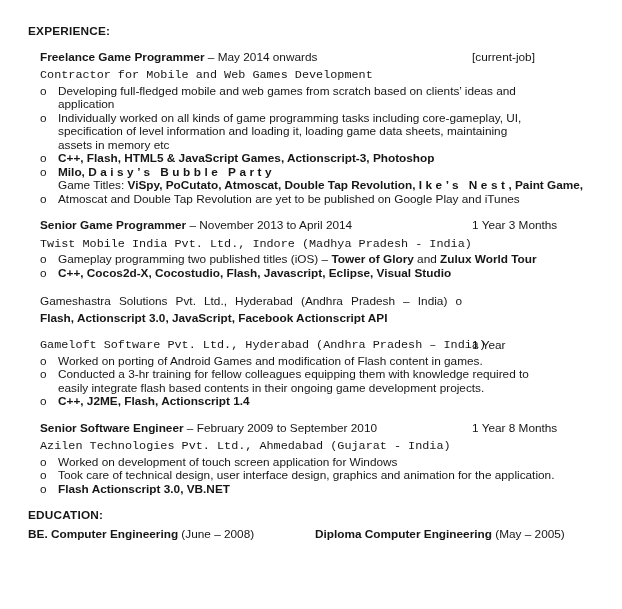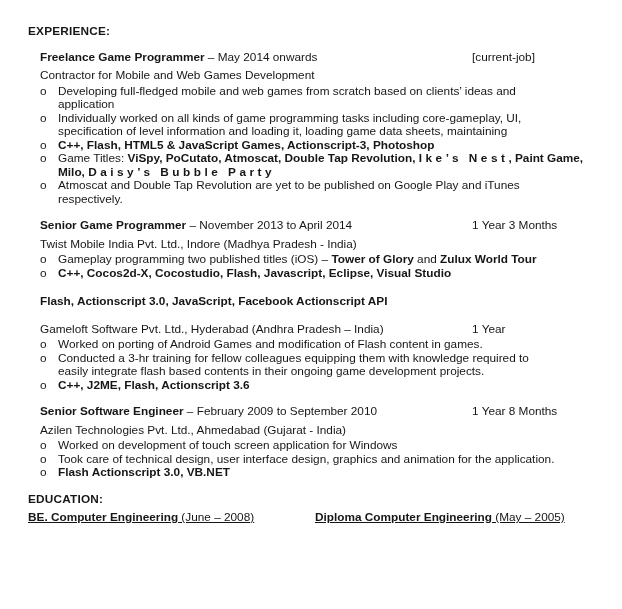--- a/index.html
+++ b/index.html
@@ -42,20 +42,21 @@
   .duration {
     position: absolute;
     left: 432px;
     top: 0;
     font-weight: 400;
     white-space: nowrap;
   }
   .line {
     white-space: nowrap;
     margin-bottom: 2px;
+    font-family: Liberation Mono, monospace;
   }
   .bullet {
     display: flex;
     align-items: flex-start;
   }
   .marker {
     flex: none;
     width: 18px;
   }
   .bcontent {
@@ -80,21 +81,20 @@
   }
   .bold {
     font-weight: 700;
   }
   .ls {
     letter-spacing: 3.5px;
   }
   .edu-row {
     display: flex;
     white-space: nowrap;
-    text-decoration: underline;
   }
   .edu-col-left {
     flex: none;
     width: 287px;
   }
   .edu-col-right {
     flex: none;
   }
 </style>
 </head>
@@ -111,40 +111,40 @@
           <div class="bcontent">
             <div class="bline"><span>Developing full-fledged mobile and web games from scratch based on clients’ ideas and</span></div>
             <div class="bline"><span>application</span></div>
           </div>
         </div>
         <div class="bullet">
           <span class="marker">o</span>
           <div class="bcontent">
             <div class="bline"><span>Individually worked on all kinds of game programming tasks including core-gameplay, UI,</span></div>
             <div class="bline"><span>specification of level information and loading it, loading game data sheets, maintaining</span></div>
+            <div class="bline"><span>assets in memory etc</span></div>
           </div>
         </div>
         <div class="bullet">
           <span class="marker">o</span>
           <div class="bcontent">
             <div class="bline"><span class="bold">C++, Flash, HTML5 &amp; JavaScript Games, Actionscript-3, Photoshop</span></div>
           </div>
         </div>
         <div class="bullet">
           <span class="marker">o</span>
           <div class="bcontent">
+            <div class="bline"><span class="bold">Milo, </span><span class="bold ls">Daisy’s Bubble Party</span></div>
             <div class="bline"><span>Game Titles: </span><span class="bold">ViSpy, PoCutato, Atmoscat, Double Tap Revolution, </span><span class="bold ls">Ike’s Nest</span><span class="bold">, Paint Game,</span></div>
-            <div class="bline"><span class="bold">Milo, </span><span class="bold ls">Daisy’s Bubble Party</span></div>
           </div>
         </div>
         <div class="bullet">
           <span class="marker">o</span>
           <div class="bcontent">
             <div class="bline"><span>Atmoscat and Double Tap Revolution are yet to be published on Google Play and iTunes</span></div>
-            <div class="bline"><span>respectively.</span></div>
           </div>
         </div>
       </div>
       <div class="entry">
         <div class="title-row"><span><span class="bold">Senior Game Programmer</span><span> – November 2013 to April 2014</span></span><span class="duration">1 Year 3 Months</span></div>
         <div class="line"><span>Twist Mobile India Pvt. Ltd., Indore (Madhya Pradesh - India)</span></div>
         <div class="bullet">
           <span class="marker">o</span>
           <div class="bcontent">
             <div class="bline"><span>Gameplay programming two published titles (iOS) – </span><span class="bold">Tower of Glory</span><span> and </span><span class="bold">Zulux World Tour</span></div>
@@ -152,20 +152,21 @@
         </div>
         <div class="bullet">
           <span class="marker">o</span>
           <div class="bcontent">
             <div class="bline"><span class="bold">C++, Cocos2d-X, Cocostudio, Flash, Javascript, Eclipse, Visual Studio</span></div>
           </div>
         </div>
       </div>
       <div class="entry">
         <div class="jpara">
+          <div class="jline"><span>Gameshastra Solutions Pvt. Ltd., Hyderabad (Andhra Pradesh – India) o</span></div>
           <div class="jline last"><span class="bold">Flash, Actionscript 3.0, JavaScript, Facebook Actionscript API</span></div>
         </div>
       </div>
       <div class="entry">
         <div class="title-row"><span class="duration">1 Year</span></div>
         <div class="line"><span>Gameloft Software Pvt. Ltd., Hyderabad (Andhra Pradesh – India)</span></div>
         <div class="bullet">
           <span class="marker">o</span>
           <div class="bcontent">
             <div class="bline"><span>Worked on porting of Android Games and modification of Flash content in games.</span></div>
@@ -174,21 +175,21 @@
         <div class="bullet">
           <span class="marker">o</span>
           <div class="bcontent">
             <div class="bline"><span>Conducted a 3-hr training for fellow colleagues equipping them with knowledge required to</span></div>
             <div class="bline"><span>easily integrate flash based contents in their ongoing game development projects.</span></div>
           </div>
         </div>
         <div class="bullet">
           <span class="marker">o</span>
           <div class="bcontent">
-            <div class="bline"><span class="bold">C++, J2ME, Flash, Actionscript 3.6</span></div>
+            <div class="bline"><span class="bold">C++, J2ME, Flash, Actionscript 1.4</span></div>
           </div>
         </div>
       </div>
       <div class="entry">
         <div class="title-row"><span><span class="bold">Senior Software Engineer</span><span> – February 2009 to September 2010</span></span><span class="duration">1 Year 8 Months</span></div>
         <div class="line"><span>Azilen Technologies Pvt. Ltd., Ahmedabad (Gujarat - India)</span></div>
         <div class="bullet">
           <span class="marker">o</span>
           <div class="bcontent">
             <div class="bline"><span>Worked on development of touch screen application for Windows</span></div>

